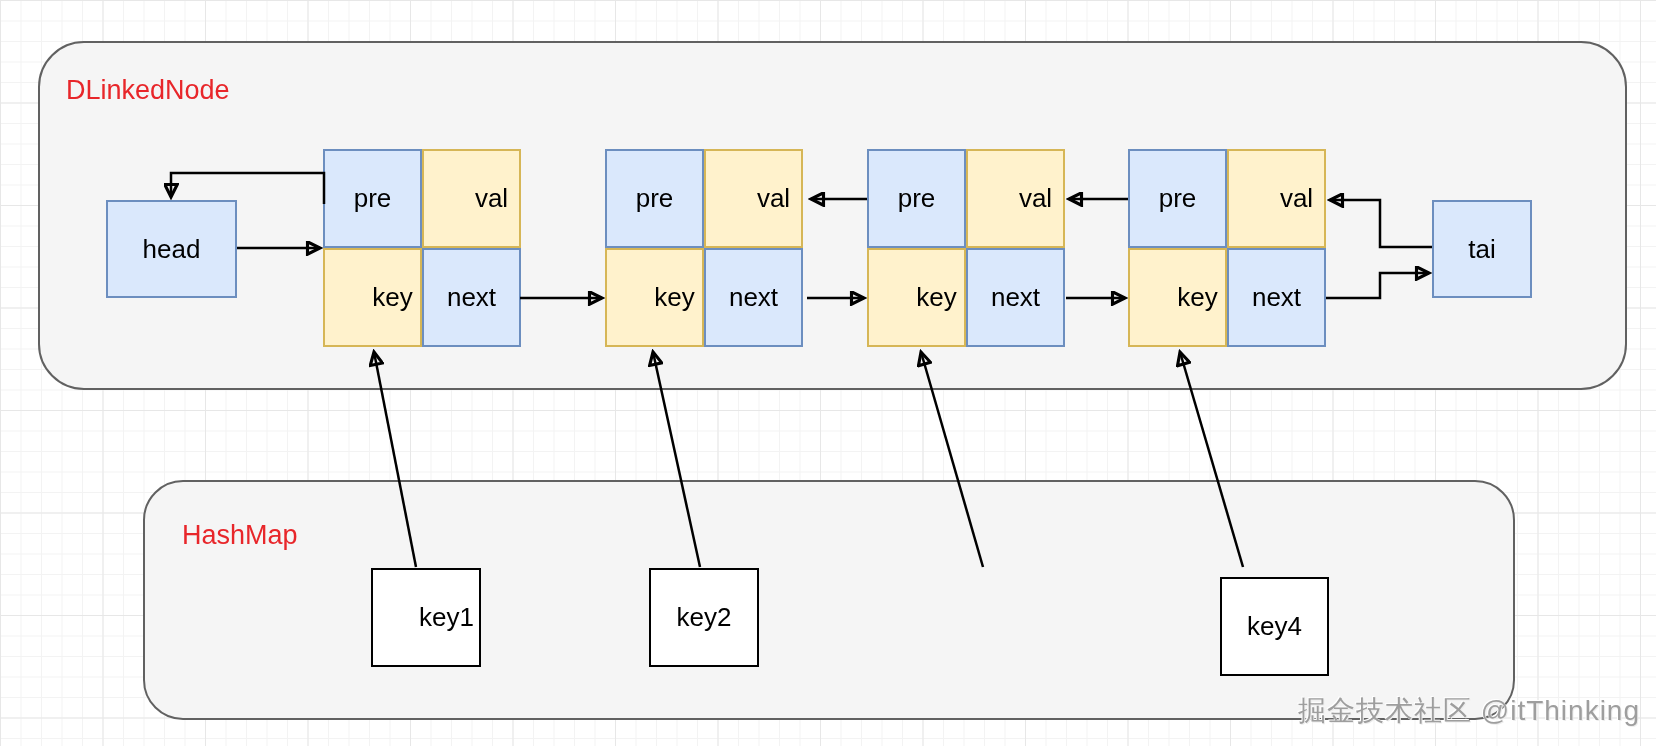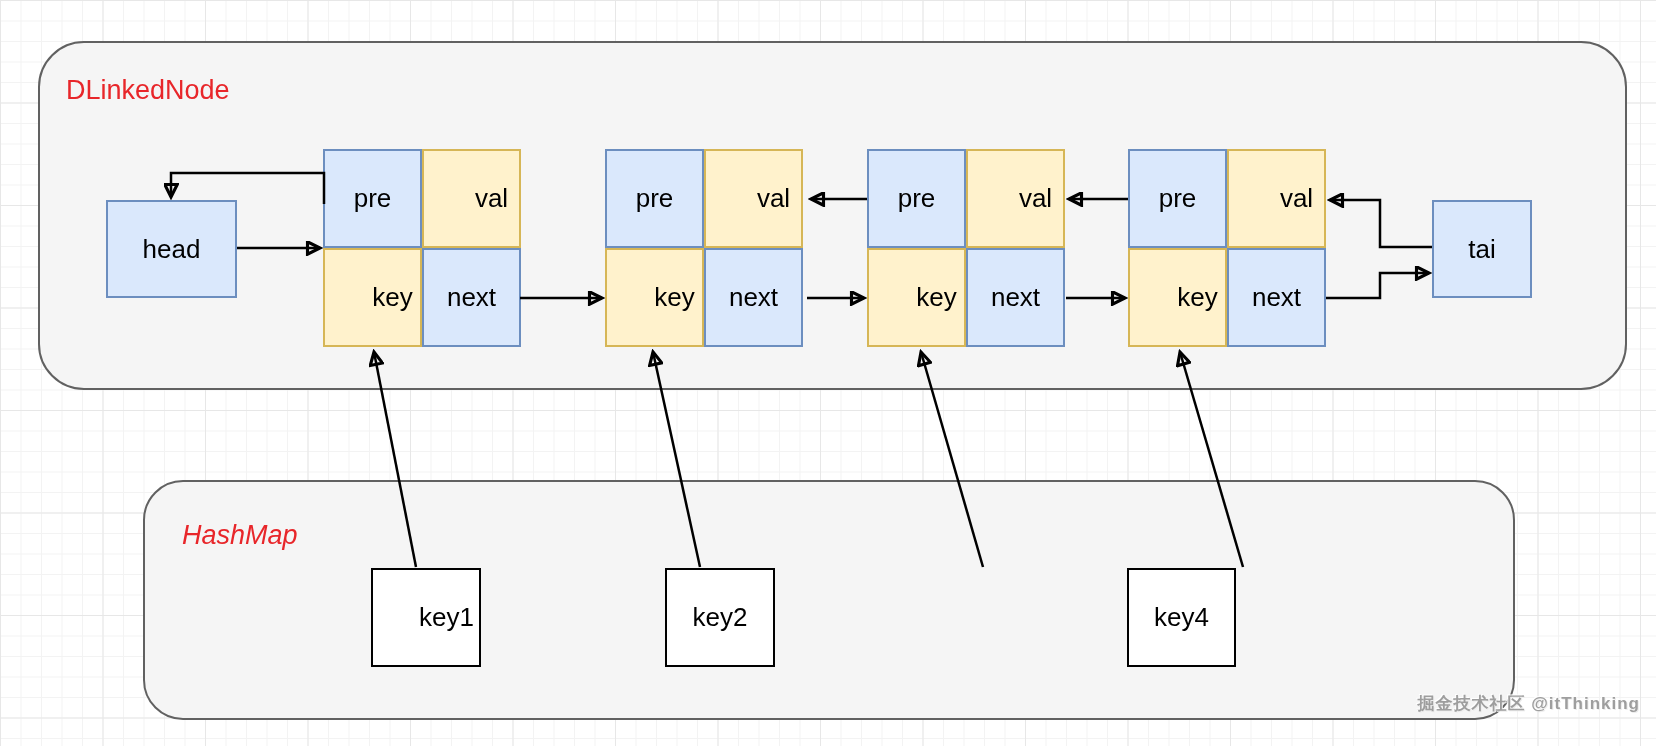--- a/index.html
+++ b/index.html
@@ -26,21 +26,21 @@
   #dlinked-container{left:38px;top:41px;width:1589px;height:349px;}
   #hashmap-container{left:143px;top:480px;width:1372px;height:240px;border-radius:40px;}
   .section-title{
     position:absolute;
     color:#e8262a;
     font-size:27px;
     line-height:28px;
     white-space:nowrap;
   }
   #dlinked-title{left:66px;top:76px;}
-  #hashmap-title{left:182px;top:521px;font-style:italic;}
+  #hashmap-title{left:182px;top:521px;}
   .box{
     position:absolute;
     box-sizing:border-box;
     display:flex;align-items:center;justify-content:center;
     font-size:26px;color:#000;
   }
   .blue-box{background:#dae8fc;border:2px solid #6c8ebf;}
   #head-box{left:106px;top:200px;width:131px;height:98px;}
   #tai-box{left:1432px;top:200px;width:100px;height:98px;}
   .node{
@@ -56,31 +56,31 @@
     display:flex;align-items:center;justify-content:center;
     font-size:26px;color:#000;
   }
   .cell-blue{background:#dae8fc;border:2px solid #6c8ebf;}
   .cell-yellow{background:#fff2cc;border:2px solid #d6b656;padding-left:40px;}
   .key-box{
     position:absolute;top:568px;height:99px;
     background:#ffffff;border:2.5px solid #000;
   }
   #key1-box{left:371px;width:110px;padding-left:41px;}
-  #key2-box{left:649px;width:110px;margin-left:16px;}
+  #key2-box{left:649px;width:110px;}
   #key3-box{left:932px;width:110px;}
-  #key4-box{left:1127px;width:109px;}
+  #key4-box{left:1220px;width:109px;margin-top:9px;}
   #arrows-overlay{
     position:absolute;left:0;top:0;width:1656px;height:746px;
     pointer-events:none;
   }
   #arrows-overlay path{fill:none;stroke:#000;stroke-width:2.5px;}
   .watermark{
     position:absolute;right:16px;top:692px;
-    font-size:17px;font-weight:bold;letter-spacing:1px;
+    font-size:28px;font-weight:normal;letter-spacing:1px;
     color:#9e9e9e;
     text-shadow:1px 1px 0 #ededed, -1px -1px 0 #ffffff;
     white-space:nowrap;
   }
 </style>
 </head>
 <body>
 
 <div class="stage">
 

